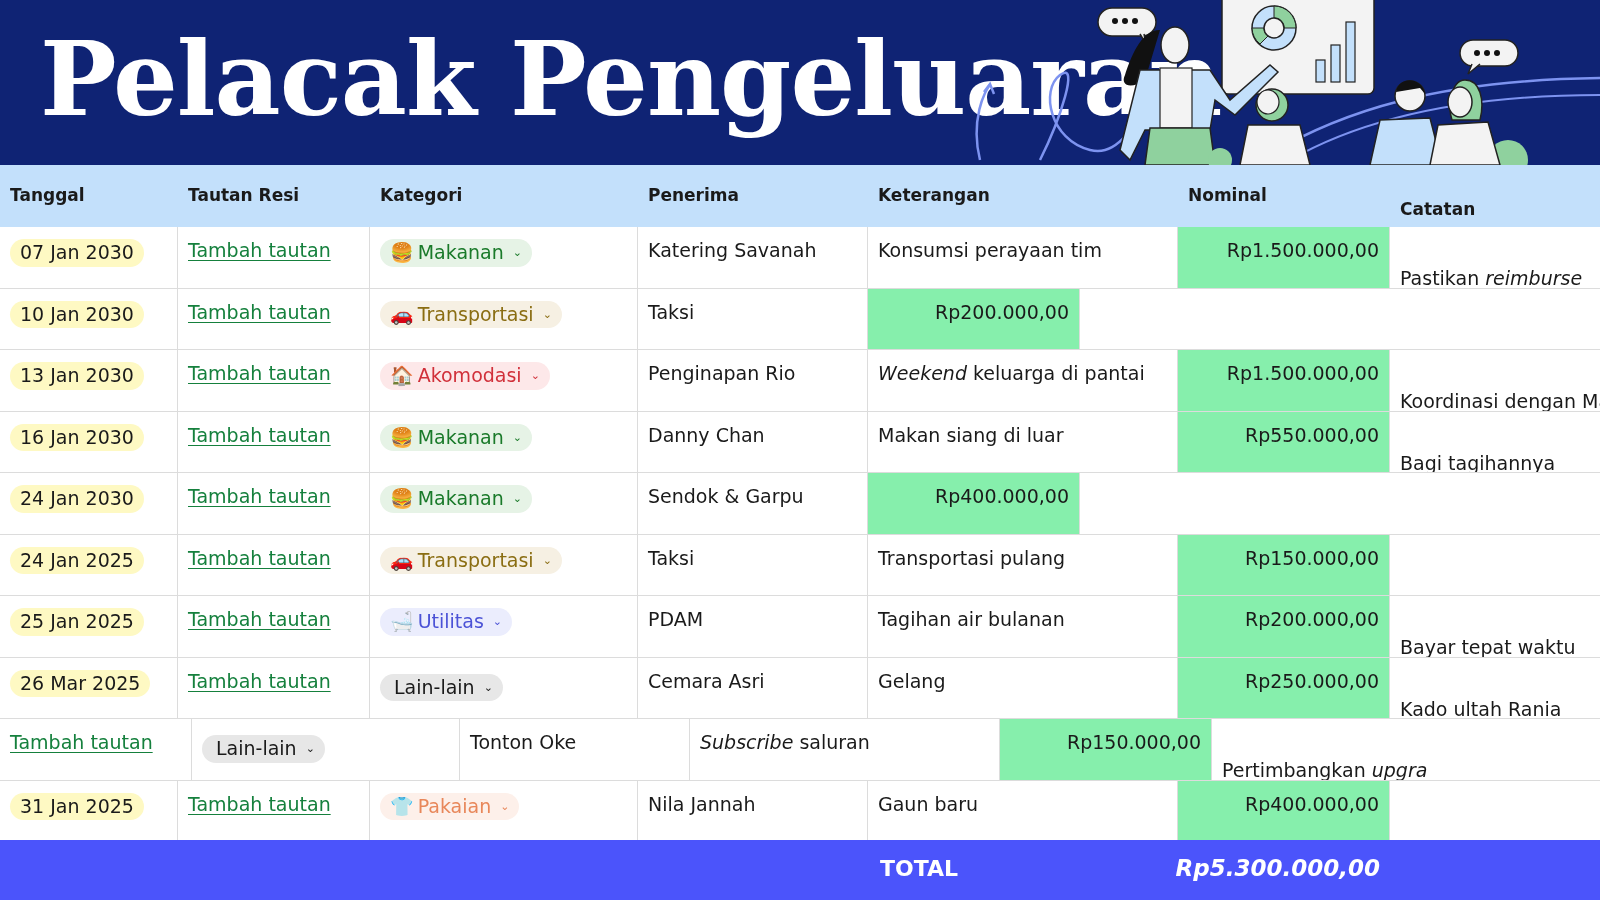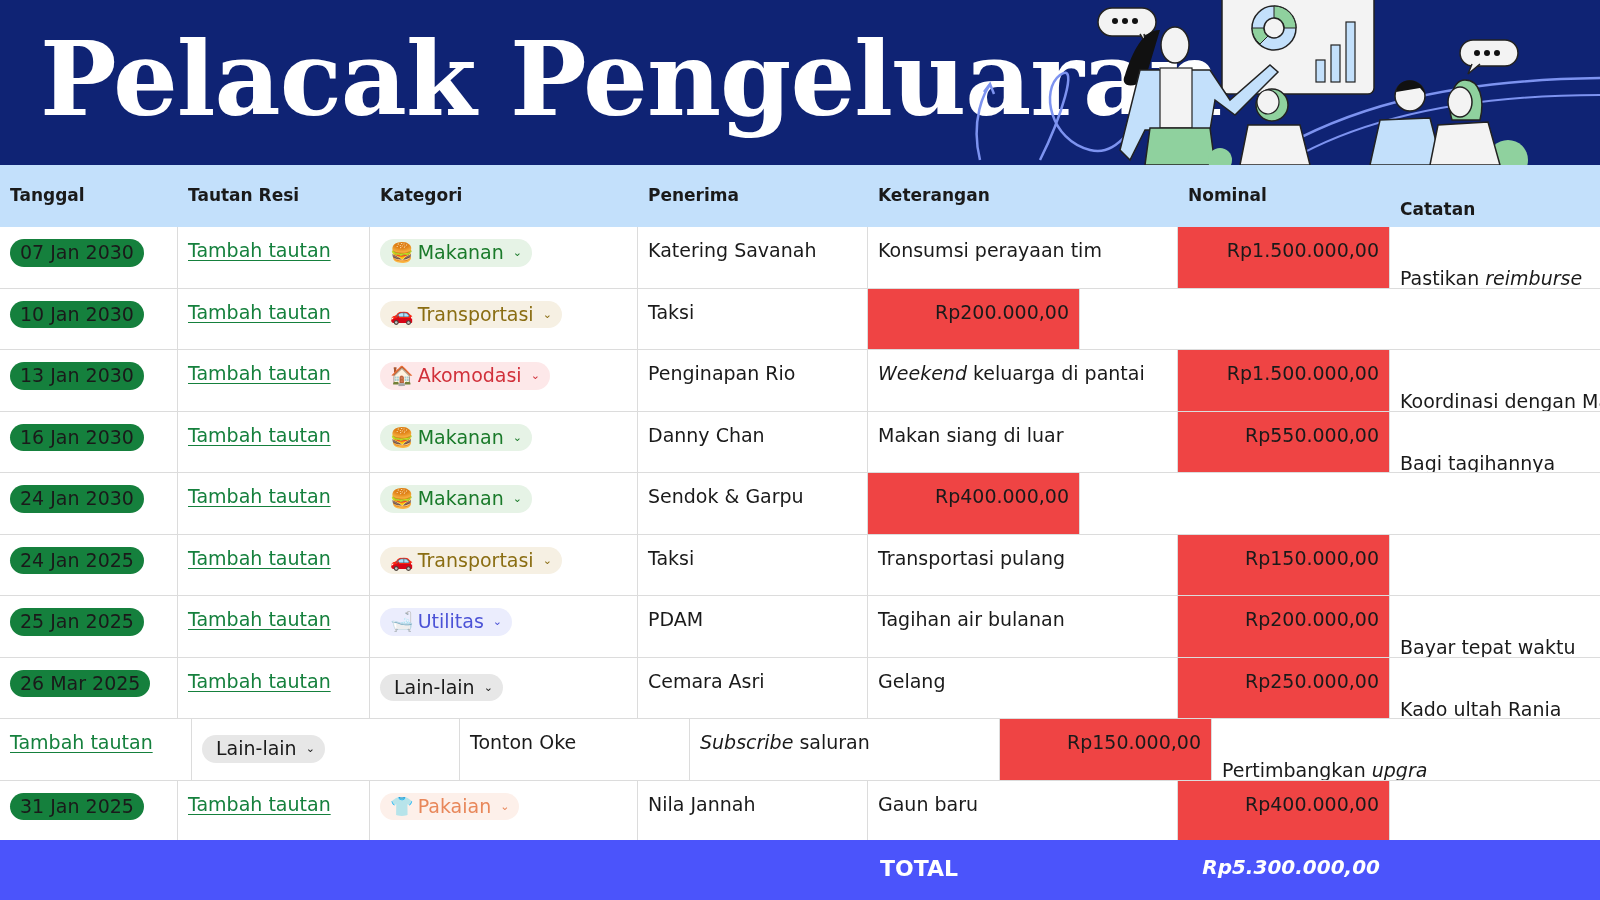--- a/index.html
+++ b/index.html
@@ -25,42 +25,42 @@
     border-right: 1.5px solid #dcdcdc; padding-top: 12px;
   }
   .header-row .cell {
     border-right: none; font-weight: bold; font-size: 17px; display: flex; align-items: center; padding-top: 0;
   }
   .c1 { width: 178px; }
   .c2 { width: 192px; padding-left: 10px; }
   .c3 { width: 268px; }
   .c4 { width: 230px; }
   .c5 { width: 310px; }
-  .c6 { width: 212px; text-align: right; background: #ef4444; }
+  .c6 { width: 212px; text-align: right; background: #86efac; }
   .header-row .c6 { background: transparent; justify-content: flex-start; }
   .c7 { flex: 1; border-right: none; margin-top: 28px; }
 
   .date-pill {
-    display: inline-block; background: #15803d; border-radius: 14px;
+    display: inline-block; background: #fef9c3; border-radius: 14px;
     padding: 2px 10px; font-size: 19px; color: #1a1a1a;
   }
   .link { color: #15803d; text-decoration: underline; text-underline-offset: 3px; }
   .cat-pill {
     display: inline-flex; align-items: center; gap: 4px; border-radius: 14px;
     padding: 2px 10px; font-size: 19px;
   }
   .cat-pill .chev { font-size: 11px; margin-left: 5px; }
   .em { font-style: italic; }
 
   .total-bar {
     position: absolute; left: 0; top: 840px; width: 1600px; height: 72px;
     background: #4b54fb; color: #ffffff; font-weight: bold; text-decoration: underline;
   }
   .total-label { position: absolute; left: 880px; top: 16px; font-size: 22px; }
-  .total-value { position: absolute; right: 220px; top: 15px; font-size: 20px; font-style: italic; }
+  .total-value { position: absolute; right: 220px; top: 15px; font-size: 23px; font-style: italic; }
 </style>
 </head>
 <body>
 
 <div class="banner">
   <h1 class="banner-title">Pelacak Pengeluaran</h1>
   <svg class="illustration" viewBox="0 0 640 165">
 
     <path d="M20 160 C 10 120, 25 90, 30 85" stroke="#7d93f0" stroke-width="2.5" fill="none"></path>
     <path d="M24 92 L30 84 L34 94" stroke="#7d93f0" stroke-width="2.5" fill="none"></path>

